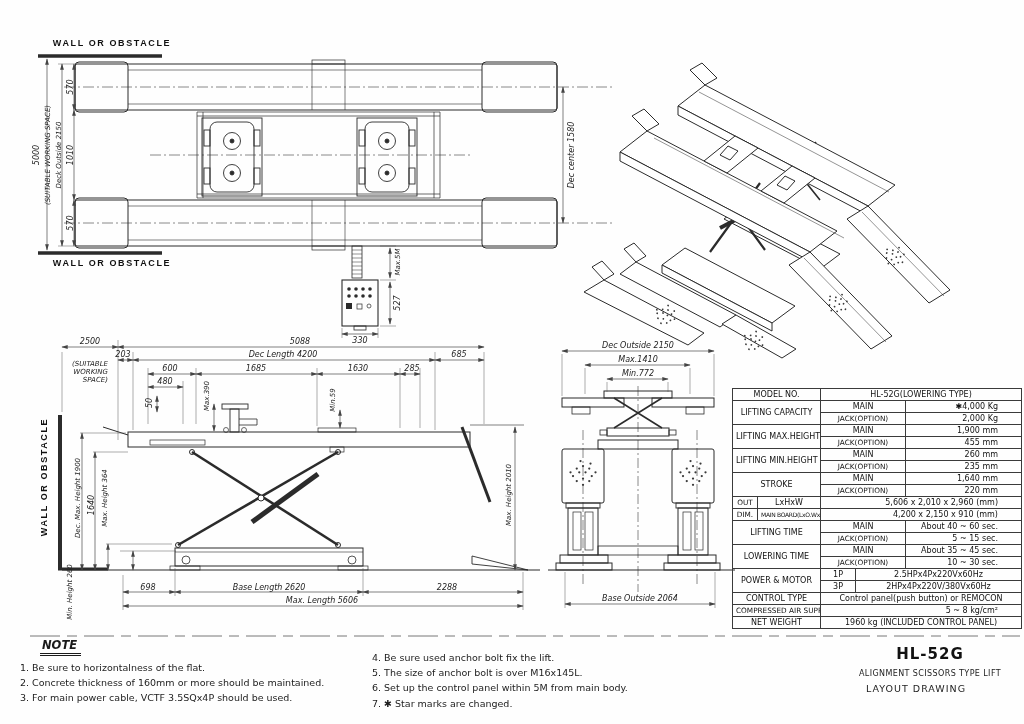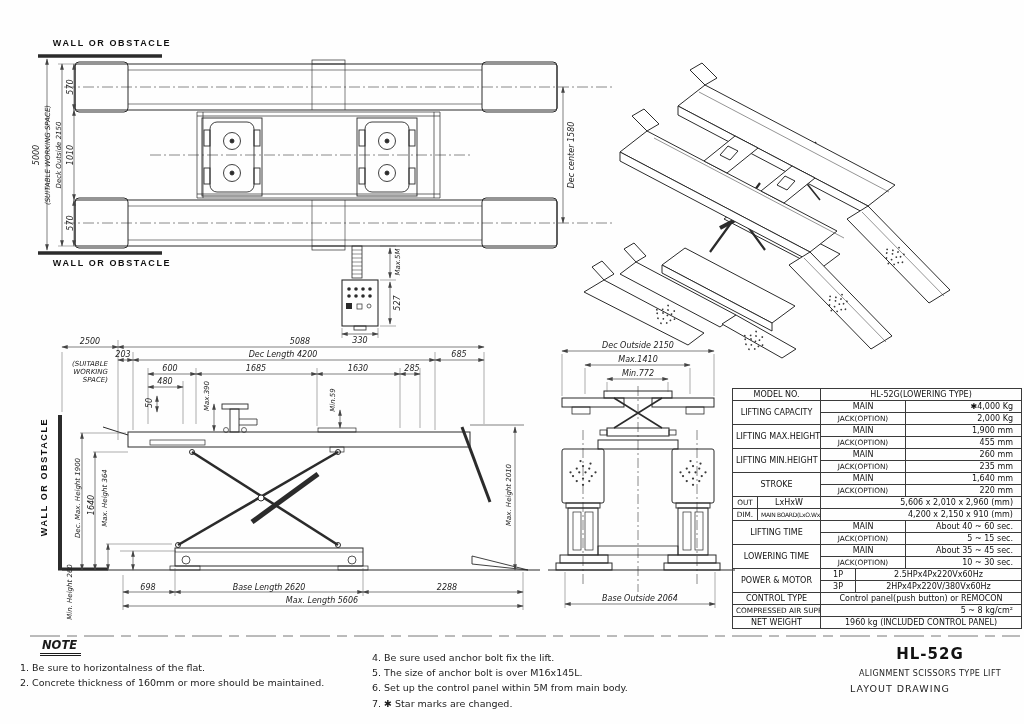--- a/index.html
+++ b/index.html
@@ -11,35 +11,35 @@
   .vlab{position:absolute;transform:translate(-50%,-50%) rotate(-90deg);font:italic 8px/1.15 "DejaVu Sans",sans-serif;
        color:#222;white-space:nowrap}
   .blab{font:bold 9px/1 "Liberation Sans",sans-serif;font-style:normal;letter-spacing:1.6px;color:#111}
   .sm7{font-size:7px}
   .pre{white-space:pre-line;text-align:right}
   
   table.spec{position:absolute;left:732px;top:388px;width:290px;border-collapse:collapse;
              table-layout:fixed;font:8px/1 "DejaVu Sans",sans-serif;color:#111}
   table.spec td{border:1px solid #3a3a3a;height:11px;padding:0 3px;overflow:hidden;white-space:nowrap}
   table.spec .c{text-align:center}
-  table.spec .r{text-align:right;padding-right:8px}
+  table.spec .r{text-align:right;padding-right:23px}
   table.spec .tiny{font-size:6px;letter-spacing:-.3px}
   table.spec .s75{font-size:7.3px}
   
   .note-head{position:absolute;left:40px;top:638px;font:italic bold 11.5px "DejaVu Sans",sans-serif;
              color:#1a1a1a;border-bottom:3px double #1a1a1a;padding:0 4px 1px 2px}
   .note-item{font:9.5px/1.6 "DejaVu Sans",sans-serif;color:#1c1c1c;white-space:nowrap}
   .notes-left{position:absolute;left:20px;top:660px}
   .notes-right{position:absolute;left:372px;top:650px}
   
   .t-model{position:absolute;left:850px;top:645px;width:160px;text-align:center;
            font:600 15px "DejaVu Sans",sans-serif;letter-spacing:1px;color:#111}
   .t-sub1{position:absolute;left:850px;top:669px;width:160px;text-align:center;
           font:8px "DejaVu Sans",sans-serif;letter-spacing:.4px;color:#222}
-  .t-sub2{position:absolute;left:850px;top:683px;width:160px;text-align:left;
+  .t-sub2{position:absolute;left:806px;top:683px;width:160px;text-align:right;
           font:9.5px "DejaVu Sans",sans-serif;letter-spacing:1px;color:#222}
 </style>
 </head>
 <body>
 
 <div id="sheet">
 
 <svg width="1024" height="724" viewBox="0 0 1024 724">
   <defs>
     <marker id="ar" viewBox="0 0 10 10" refX="9" refY="5" markerWidth="9" markerHeight="9" orient="auto-start-reverse">
@@ -441,20 +441,21 @@
     <td colspan="2" class="c">NET  WEIGHT</td>
     <td colspan="3" class="c">1960 kg (INCLUDED CONTROL PANEL)</td>
   </tr>
 </tbody>
     </table>
 
 <div class="note-head">NOTE</div>
 <div class="notes-left">
   <div class="note-item">1.  Be  sure  to  horizontalness  of  the  flat.</div>
   <div class="note-item">2.  Concrete  thickness  of  160mm  or  more  should  be  maintained.</div>
+  <div class="note-item">3.  For  main  power  cable,  VCTF  3.5SQx4P  should  be  used.</div>
 </div>
 <div class="notes-right">
   <div class="note-item">4.  Be  sure  used  anchor  bolt  fix  the  lift.</div>
   <div class="note-item">5.  The  size  of  anchor  bolt  is  over  M16x145L.</div>
   <div class="note-item">6.  Set  up  the  control  panel  within  5M  from  main  body.</div>
   <div class="note-item">7.  ✱ Star  marks  are  changed.</div>
 </div>
 
 <div class="t-model">HL-52G</div>
 <div class="t-sub1">ALIGNMENT  SCISSORS  TYPE  LIFT</div>

